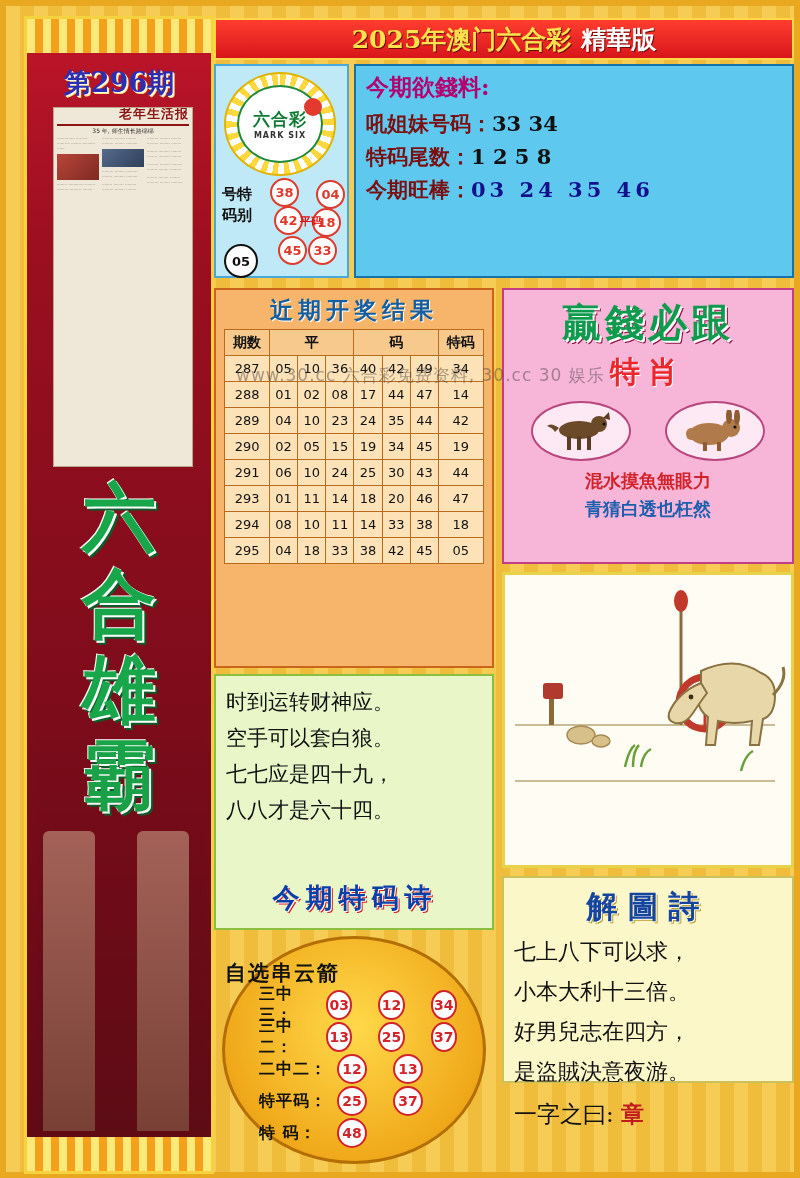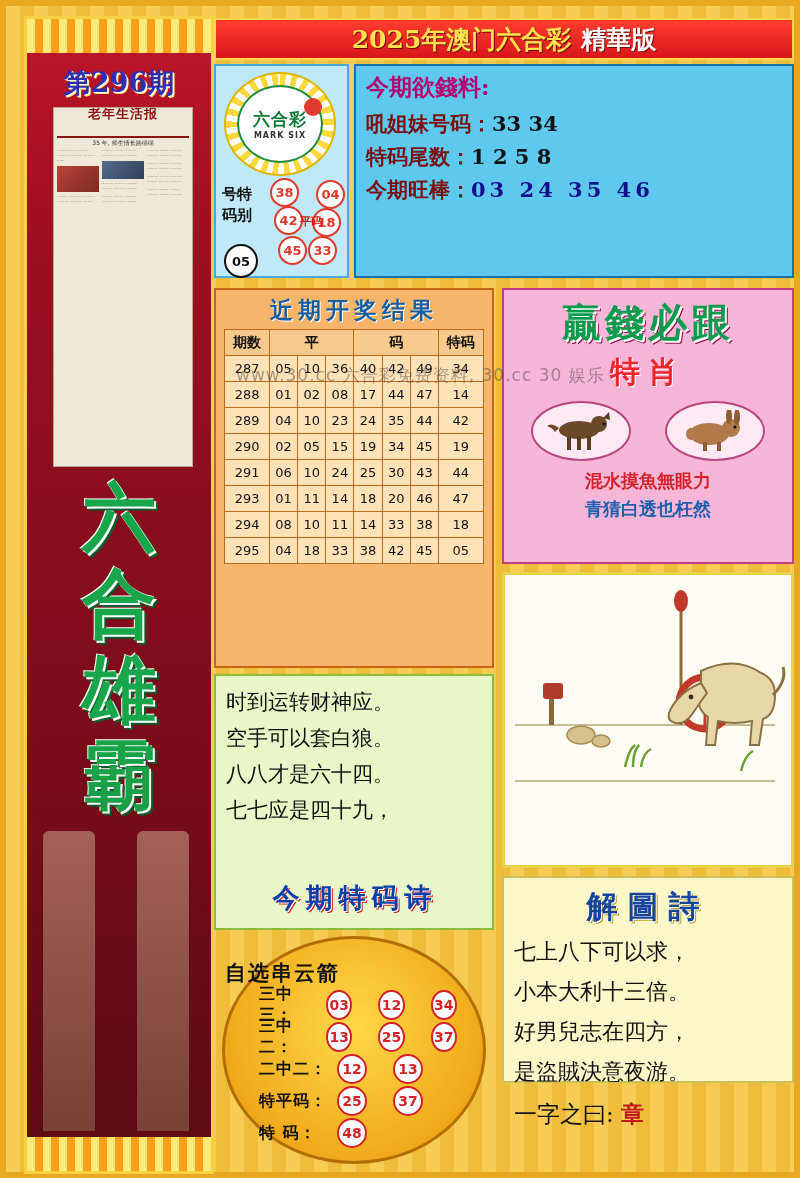--- a/index.html
+++ b/index.html
@@ -42,22 +42,22 @@
     position:absolute;top:88px;left:26px;width:140px;height:360px;
     background:#efe7d7;
     border:1px solid #b9a98a;
     overflow:hidden;
     font-size:4px;line-height:5px;color:#5a5348;
     padding:3px;box-sizing:border-box;
   }
   .news-clip .masthead{
     font-family:"DejaVu Serif",serif;
     font-size:13px;color:#8d1414;font-weight:bold;
-    text-align:center;letter-spacing:1px;
-    border-bottom:2px solid #8d1414;padding-bottom:20px;margin-bottom:2px;
+    text-align:right;letter-spacing:1px;
+    border-bottom:2px solid #8d1414;padding-bottom:8px;margin-bottom:2px;
   }
   .news-clip .sub{font-size:6px;text-align:center;color:#333;margin-bottom:3px;}
   .news-clip .cols{column-count:3;column-gap:3px;}
   .news-clip p{margin:0 0 3px 0;}
   .news-clip .ph{display:block;width:100%;height:26px;background:linear-gradient(135deg,#b9443a,#7d2a22);margin:2px 0;}
   .news-clip .ph2{display:block;width:100%;height:18px;background:linear-gradient(135deg,#556b8d,#2f3f59);margin:2px 0;}
   .vert-title{
     position:absolute;left:0;top:455px;width:100%;
     text-align:center;
     font-family:"DejaVu Serif",serif;
@@ -446,22 +446,22 @@
             <td>45</td>
             <td>05</td>
           </tr>
         </tbody>
     </table>
   </div>
 
   <div class="poem">
     <p>时到运转财神应。</p>
     <p>空手可以套白狼。</p>
+    <p>七七应是四十九，</p>
     <p>八八才是六十四。</p>
-    <p>七七应是四十九，</p>
     <div class="banner">
       <span class="txt">今期特码诗</span>
     </div>
   </div>
 
   <div class="oval">
     <div class="ttl">自选串云箭</div>
     <div id="oval-rows">
         <div class="row">
           <span class="lab">三中三：</span>

